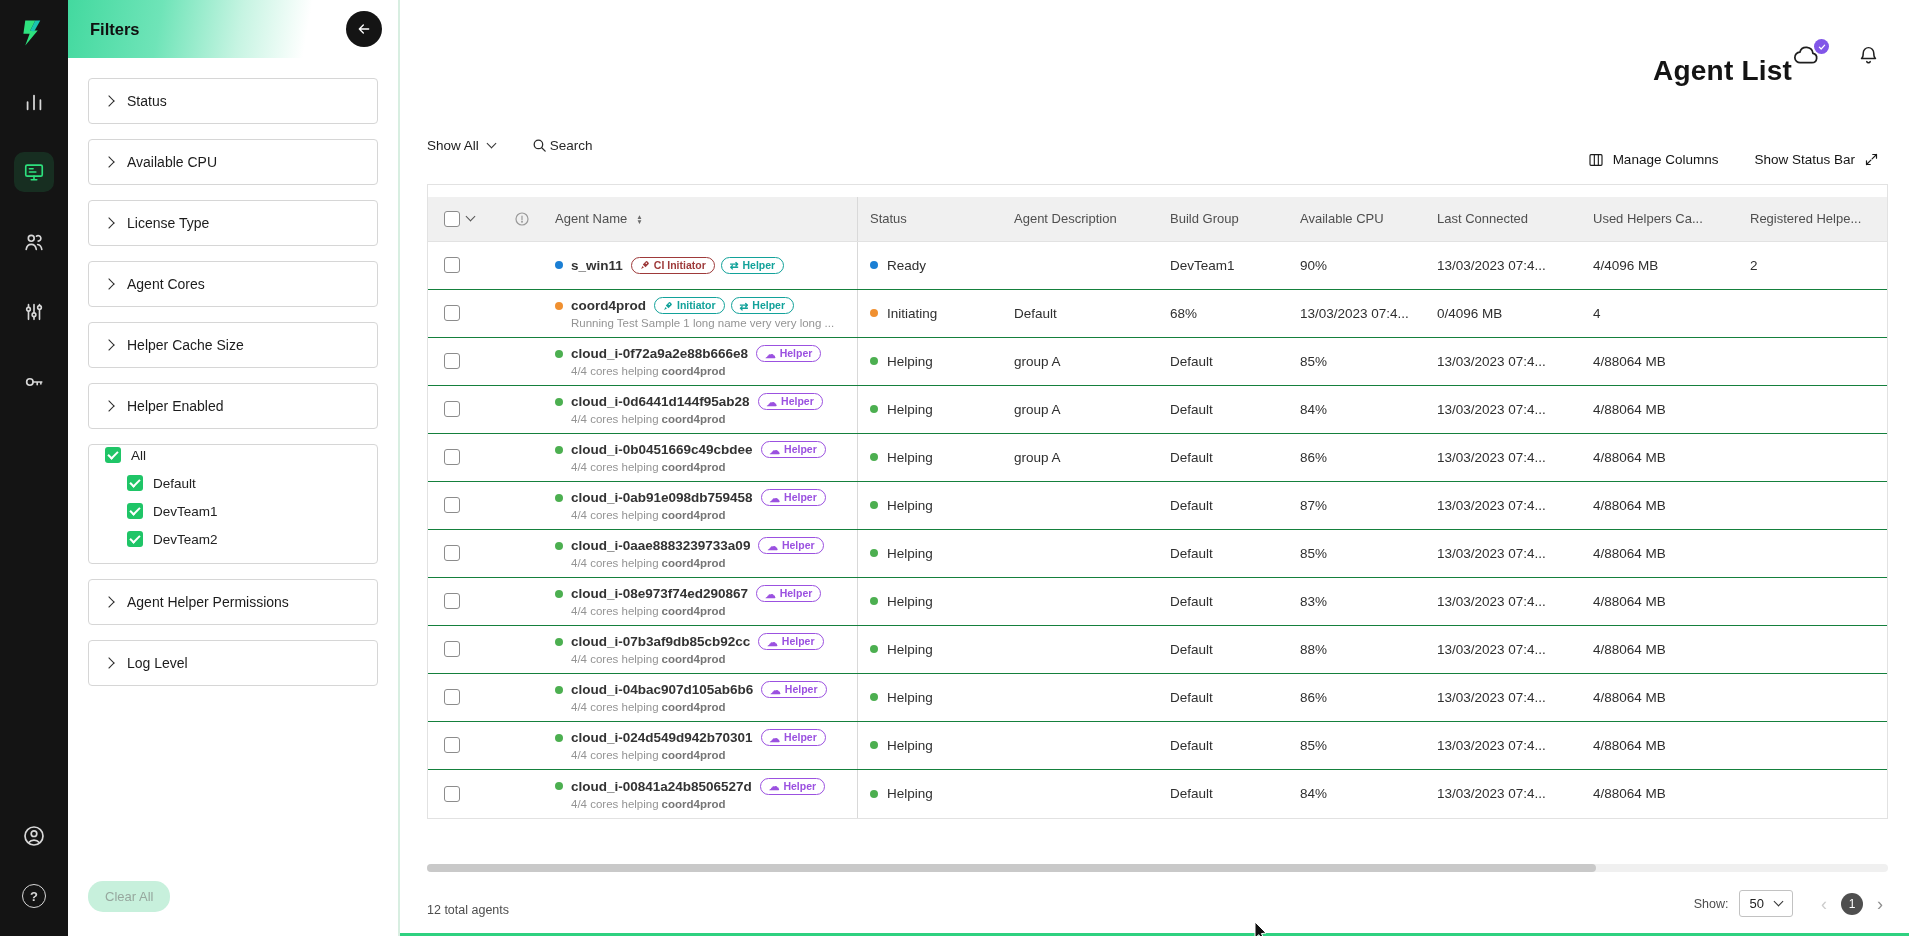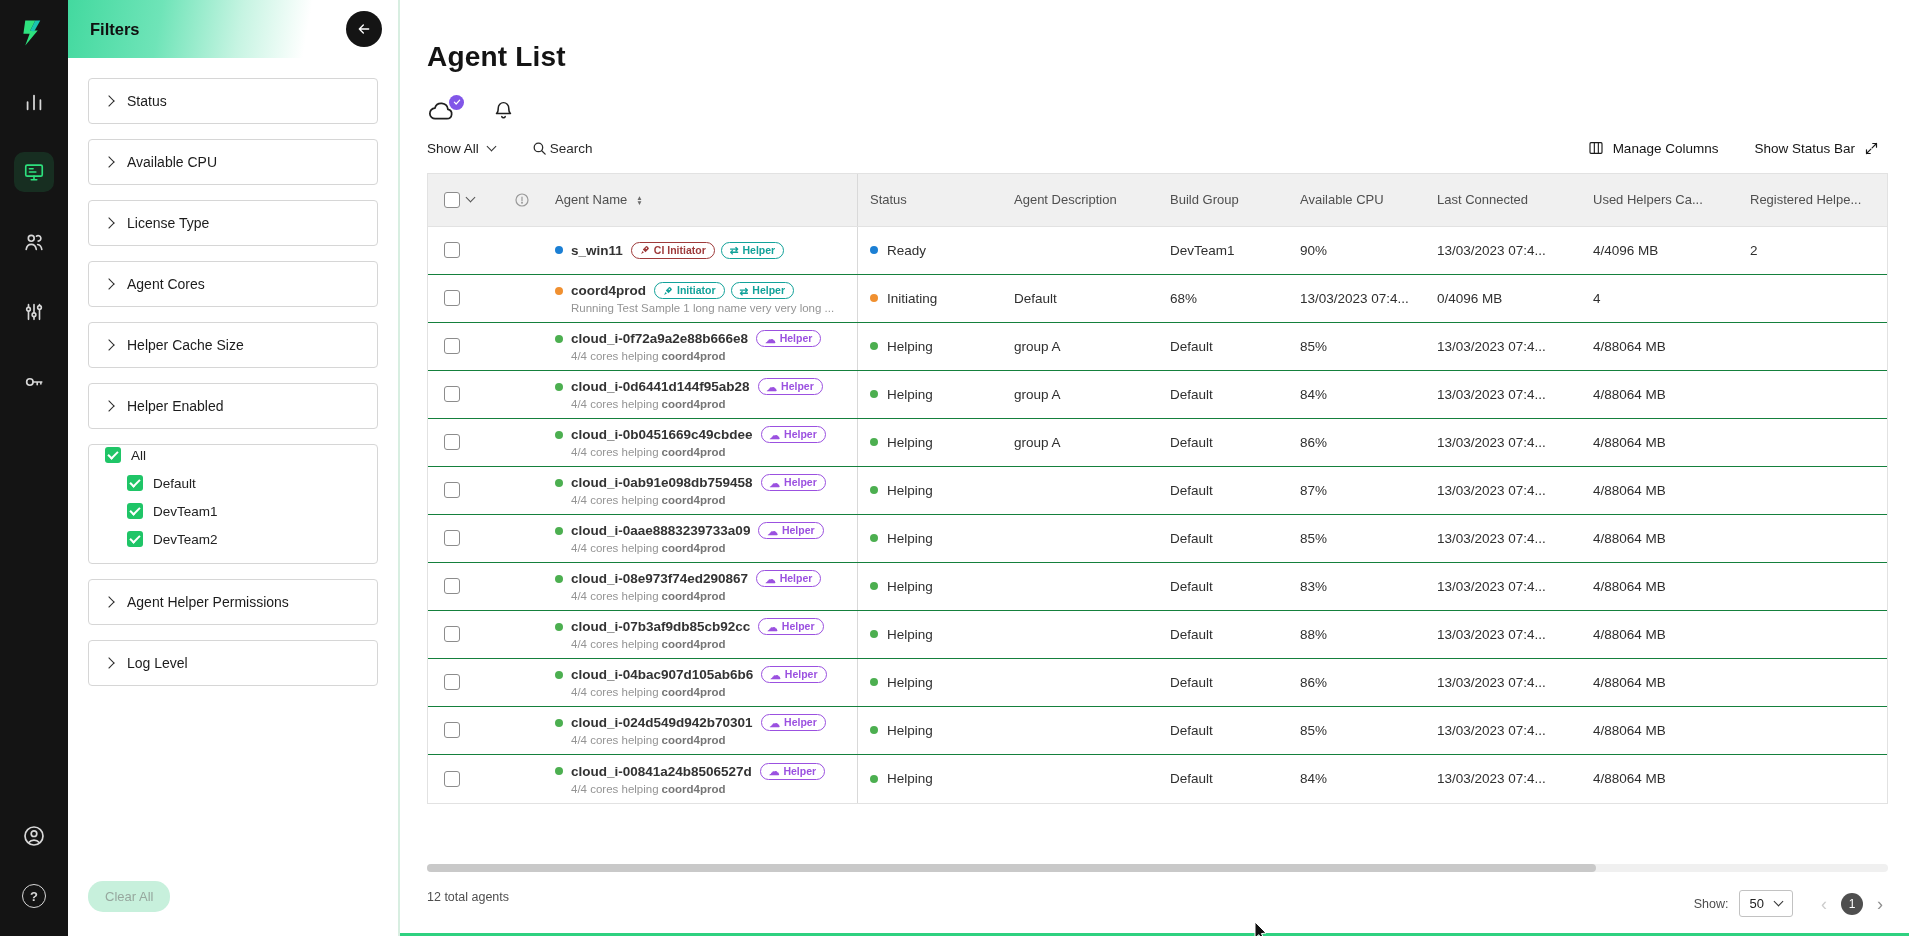--- a/index.html
+++ b/index.html
@@ -36,42 +36,42 @@
   .filter-options { padding:2px 16px 16px; display:flex; flex-direction:column; gap:12px; }
   .filter-option { display:flex; align-items:center; gap:10px; font-size:13.5px; color:#222; cursor:pointer; }
   .filter-option.nested { margin-left:22px; }
   .cbx-checked { width:16px; height:16px; border-radius:3px; background:#1fc567; position:relative; flex:none; }
   .cbx-checked::after { content:""; position:absolute; left:5px; top:2px; width:4px; height:8px; border-right:2px solid #fff; border-bottom:2px solid #fff; transform:rotate(45deg); }
   .filters-footer { margin-top:auto; padding:14px 20px 24px; }
   .clear-all-btn { background:#c7f0dc; color:#97a79e; border:none; border-radius:15px; padding:8px 17px; font-size:13px; font-family:inherit; cursor:pointer; }
 
   
   .main { flex:1; min-width:0; display:flex; flex-direction:column; background:#fff; border-bottom:3px solid #2fd180; }
-  .main-top { display:flex; align-items:flex-start; justify-content:flex-end; padding:22px 30px 0 27px;flex-direction:column; }
+  .main-top { display:flex; align-items:flex-start; justify-content:flex-end; padding:36px 30px 0 27px; }
   .page-title { font-size:28px; font-weight:700; color:#141414; letter-spacing:.2px; }
   .top-icons { display:flex; align-items:center; gap:36px; padding-top:8px; }
   .cloud-sync { position:relative; cursor:pointer; display:flex; }
   .badge-check { position:absolute; top:-5px; right:-7px; width:15px; height:15px; background:#8156e8; border-radius:50%; display:flex; align-items:center; justify-content:center; }
   .bell-btn { cursor:pointer; display:flex; }
 
   .toolbar { display:flex; align-items:center; gap:36px; padding:18px 30px 14px 27px; }
   .show-all-dd { display:flex; align-items:center; gap:9px; font-size:13.5px; color:#1c1c1c; cursor:pointer; }
   .chev-down { width:7px; height:7px; border-right:1.6px solid #333; border-bottom:1.6px solid #333; transform:rotate(45deg); margin-top:-4px; }
   .search-box { display:flex; align-items:center; }
   .search-input { border:none; outline:none; font-size:13.5px; color:#222; width:130px; font-family:inherit; background:transparent; }
   .search-input::placeholder { color:#2a2a2a; }
   .toolbar-spacer { flex:1; }
-  .tool-btn { display:flex; align-items:center; gap:9px; font-size:13.5px; color:#141414; cursor:pointer; }
+  .tool-btn { display:flex; align-items:center; gap:9px; font-size:13.5px; color:#141414; cursor:pointer;margin-top:28px; }
 
   
   :root { --cols: 72px 43px 315px 144px 156px 130px 137px 156px 157px minmax(140px,1fr); }
   .table-outer { margin:2px 21px 0 27px; border:1px solid #e2e2e2; }
   .trow { display:grid; grid-template-columns:var(--cols); }
   .trow > .td:nth-child(3) { border-right:1px solid #d9d9d9; }
-  .thead { background:#f0f0f0; height:53px; border-bottom:1px solid #e2e2e2; }
+  .thead { background:#f0f0f0; height:45px; border-bottom:1px solid #e2e2e2;margin-top:12px; }
   .rowline { height:48px; border-bottom:1px solid #15803d; background:#fff; }
   .rowline:last-child { border-bottom:none; }
   .td { display:flex; align-items:center; padding:0 12px; font-size:13.5px; color:#2f2f2f; white-space:nowrap; overflow:hidden; }
   .th { font-size:13px; color:#4f4f4f; font-weight:500; gap:9px; }
   .c-check { padding-left:16px; gap:7px; }
   .c-alert { justify-content:center; padding:0; }
   .cbx { width:16px; height:16px; border:1.6px solid #8c8c8c; border-radius:3px; background:#fff; flex:none; cursor:pointer; }
   .sort { display:flex; flex-direction:column; gap:0; line-height:5px; font-size:6.5px; color:#6b6b6b; cursor:pointer; }
   .name-col { flex-direction:column; align-items:flex-start; justify-content:center; gap:3px; padding-right:8px; }
   .name-line { display:flex; align-items:center; gap:8px; max-width:100%; }
@@ -81,21 +81,21 @@
   .badge { display:inline-flex; align-items:center; gap:4px; border:1px solid; border-radius:9px; padding:1px 8px; font-size:10.5px; font-weight:600; line-height:13px; height:17px; background:#fff; flex:none; }
   .bic { width:10px; height:10px; }
   .bic.glyph { width:auto; font-size:10.5px; line-height:1; }
   .subtitle { font-size:11.5px; color:#949494; margin-left:16px; max-width:280px; overflow:hidden; white-space:nowrap; }
   .sub-em { font-weight:700; color:#767676; margin-left:3px; }
   .status-cell { gap:9px; }
 
   
   .hscroll { margin:auto 21px 10px 27px; height:8px; background:#f0f0f0; border-radius:4px; position:relative; }
   .hscroll-thumb { position:absolute; left:0; top:0; height:8px; width:80%; background:#c9c9c9; border-radius:4px; cursor:grab; }
-  .main-footer { display:flex; align-items:flex-start; justify-content:space-between; padding:8px 26px 16px 27px; }
+  .main-footer { display:flex; align-items:flex-end; justify-content:space-between; padding:8px 26px 16px 27px; }
   .total-label { font-size:12.5px; color:#4e4e4e; }
   .footer-right { display:flex; align-items:center; gap:28px; }
   .show-group { display:flex; align-items:center; gap:10px; font-size:12.5px; color:#4e4e4e; }
   .page-size-select { display:flex; align-items:center; gap:11px; border:1px solid #c2c2c2; border-radius:3px; padding:5px 10px; font-size:13px; color:#222; cursor:pointer; background:#fff; }
   .pager { display:flex; align-items:center; gap:14px; }
   .pg-prev { color:#cccccc; font-size:18px; line-height:1; }
   .pg-num { width:22px; height:22px; border-radius:50%; background:#4f4f4f; color:#fff; font-size:12px; display:flex; align-items:center; justify-content:center; }
   .pg-next { color:#8f8f8f; font-size:18px; line-height:1; cursor:pointer; }
   .cursor-gfx { position:absolute; left:1254px; top:921px; z-index:9; pointer-events:none; }
 </style>

